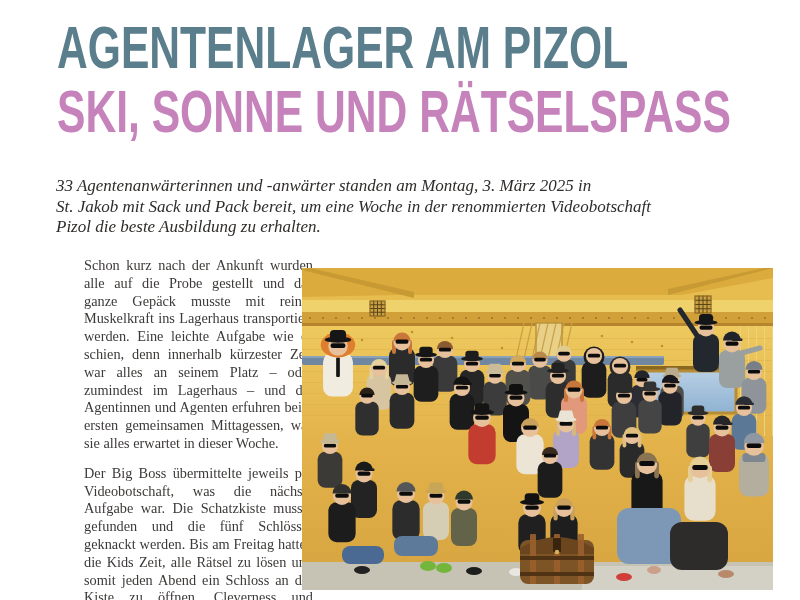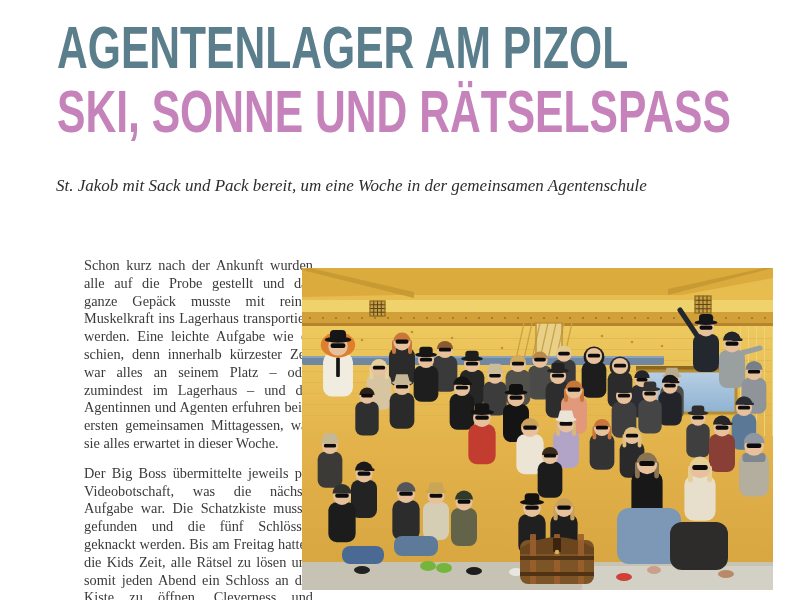--- a/index.html
+++ b/index.html
@@ -42,21 +42,23 @@
 </style>
 </head>
 <body>
 
 <header class="headline">
   <span class="hl hl1" style="color: rgb(91, 126, 140);">AGENTENLAGER AM PIZOL</span>
   <span class="hl hl2" style="color: rgb(197, 130, 187);">SKI, SONNE UND RÄTSELSPASS</span>
 </header>
 
 <div class="lead">
-  <span>St. Jakob mit Sack und Pack bereit, um eine Woche in der gemeinsamen Agentenschule</span>
+  <span>33 Agentenanwärterinnen und -anwärter standen am Montag, 3. März 2025 in</span>
+  <span>St. Jakob mit Sack und Pack bereit, um eine Woche in der renommierten Videobotschaft</span>
+  <span>Pizol die beste Ausbildung zu erhalten.</span>
 </div>
 
 <div class="col" lang="de">
   <p>Schon kurz nach der Ankunft wurden alle auf die Probe gestellt und das ganze Gepäck musste mit reiner Muskelkraft ins Lagerhaus transportiert werden. Eine leichte Aufgabe wie es schien, denn innerhalb kürzester Zeit war alles an seinem Platz – oder zumindest im Lagerhaus – und die Agentinnen und Agenten erfuhren beim ersten gemeinsamen Mittagessen, was sie alles erwartet in dieser Woche.</p>
   <p>Der Big Boss übermittelte jeweils per Videobotschaft, was die nächste Aufgabe war. Die Schatzkiste musste gefunden und die fünf Schlösser geknackt werden. Bis am Freitag hatten die Kids Zeit, alle Rätsel zu lösen und somit jeden Abend ein Schloss an der Kiste zu öffnen. Cleverness und Teamgeist wa</p>
 </div>
 
 <figure class="photo" role="img" aria-label="Gruppenfoto im holzgetäferten Lagerhaus: rund 33 Kinder und ihre Leiter als Agentinnen und Agenten verkleidet, alle mit schwarzen Sonnenbrillen und vielen Hüten, vorne in der Mitte eine alte Schatzkiste">
   <svg id="photoScene" viewBox="0 0 471 322">
       <defs>

